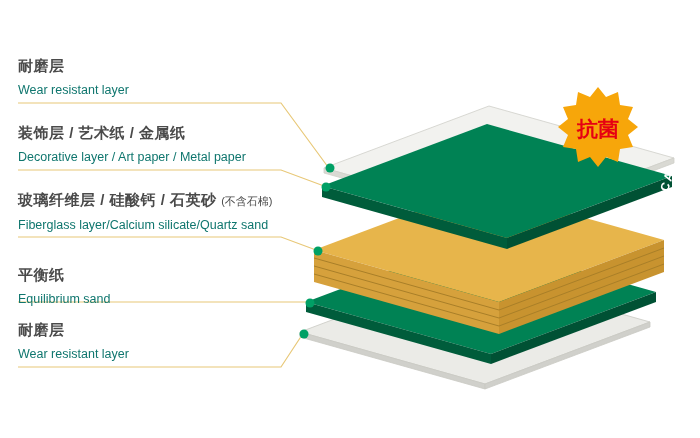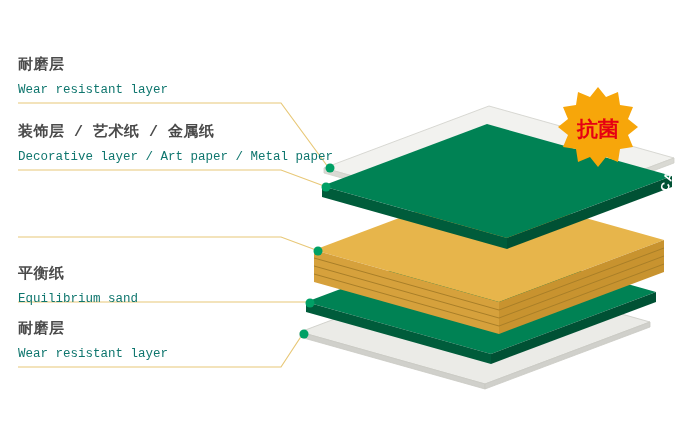--- a/index.html
+++ b/index.html
@@ -2,21 +2,21 @@
 <html><head>
 <meta charset="utf-8">
 <style>
   html,body{margin:0;padding:0;background:#ffffff;}
   .page{
     position:relative;width:700px;height:438px;overflow:hidden;
     background:#ffffff;
     font-family:"Liberation Sans","DejaVu Sans",sans-serif;
   }
   .diagram-svg{position:absolute;left:0;top:0;}
-  .labels{position:absolute;left:0;top:0;width:300px;height:438px;font-family:Liberation Mono, monospace;}
+  .labels{position:absolute;left:0;top:0;width:300px;height:438px;}
   .label-row{position:absolute;left:18px;width:290px;}
   .label-zh{
     font-size:15px;font-weight:bold;color:#4a4a4a;letter-spacing:.5px;
     line-height:20px;white-space:nowrap;
   }
   .label-zh .note{font-size:11px;font-weight:normal;letter-spacing:0;}
   .label-en{
     font-size:12.5px;color:#0f766e;margin-top:6px;line-height:16px;white-space:nowrap;
   }
 </style>
@@ -93,20 +93,27 @@
     <div class="label-row" style="top:56px;">
       <div class="label-zh">耐磨层</div>
       <div class="label-en">Wear resistant layer</div>
     </div>
 
     <div class="label-row" style="top:123px;">
       <div class="label-zh">装饰层 / 艺术纸 / 金属纸</div>
       <div class="label-en">Decorative layer / Art paper / Metal paper</div>
     </div>
 
+    <div class="label-row" style="top:190px;">
+      <div class="label-zh">
+        <span>玻璃纤维层 / 硅酸钙 / 石英砂</span>
+        <span class="note">(不含石棉)</span>
+      </div>
+      <div class="label-en">Fiberglass layer/Calcium silicate/Quartz sand</div>
+    </div>
 
     <div class="label-row" style="top:265px;">
       <div class="label-zh">平衡纸</div>
       <div class="label-en">Equilibrium sand</div>
     </div>
 
     <div class="label-row" style="top:320px;">
       <div class="label-zh">耐磨层</div>
       <div class="label-en">Wear resistant layer</div>
     </div>

